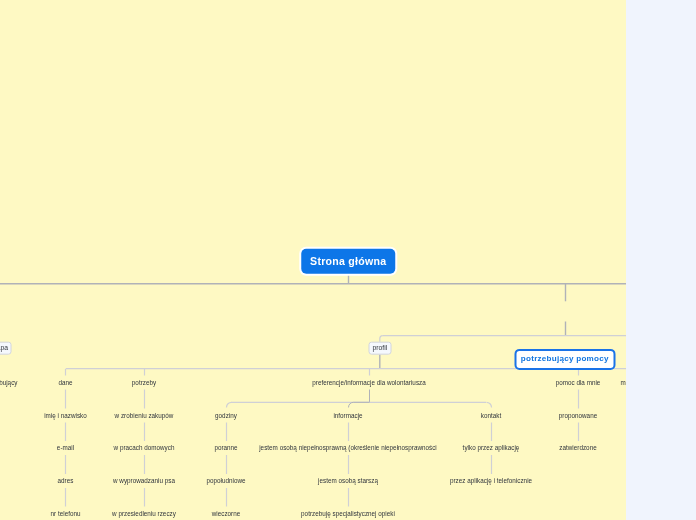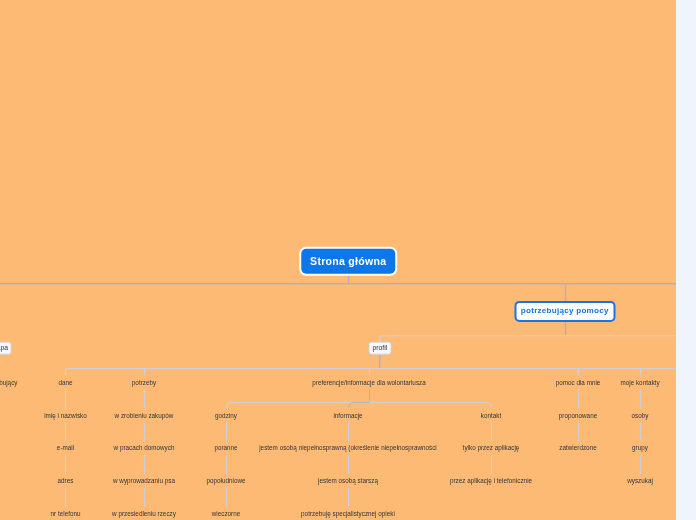--- a/index.html
+++ b/index.html
@@ -1,22 +1,22 @@
 <!DOCTYPE html>
 <html><head>
 <meta charset="utf-8">
 <style>
 html,body{margin:0;padding:0;}
 body{width:696px;height:520px;background:#f0f4fd;font-family:"Liberation Sans",sans-serif;overflow:hidden;}
-#stage{position:relative;width:676px;height:520px;overflow:hidden;background:#fdba74;}
+#stage{position:relative;width:626px;height:520px;overflow:hidden;background:#fef9c3;}
 svg#links{position:absolute;left:0;top:0;width:696px;height:520px;}
 .lbl{position:absolute;white-space:nowrap;font-size:6.3px;color:#2f343c;transform:translate(-50%,-50%) translateZ(0);line-height:1;letter-spacing:.02px;}
 .boxnode{position:absolute;transform:translate(-50%,-50%) translateZ(0);display:flex;align-items:center;justify-content:center;white-space:nowrap;box-sizing:border-box;line-height:1;}
 .root{background:#0d76e8;color:#fff;font-weight:bold;font-size:10.6px;border-radius:5px;box-shadow:0 0 0 2px #fff;letter-spacing:.25px;}
-.branch{background:#fff;color:#1276e0;font-weight:bold;font-size:8.1px;border:2px solid #1a73e8;border-radius:5px;letter-spacing:.25px;}
+.branch{background:#fff;color:#1276e0;font-weight:bold;font-size:8.1px;border:2px solid #1a73e8;border-radius:5px;letter-spacing:.25px;margin-top:48px;}
 .small{background:#f5f8fd;color:#33383f;font-size:6.8px;border:1px solid #d2d5dd;border-radius:3px;}
 </style>
 </head>
 <body>
 
 <div id="stage">
   <svg id="links" viewBox="0 0 696 520">
       <path d="M348.5 273.65 V 283.8" fill="none" stroke="#b0b2b8" stroke-width="1.4"></path>
       <path d="M0 283.8 H 696" fill="none" stroke="#b0b2b8" stroke-width="1.4"></path>
       <path d="M565.5 283.8 V 301.29999999999995" fill="none" stroke="#b0b2b8" stroke-width="1.4"></path>

